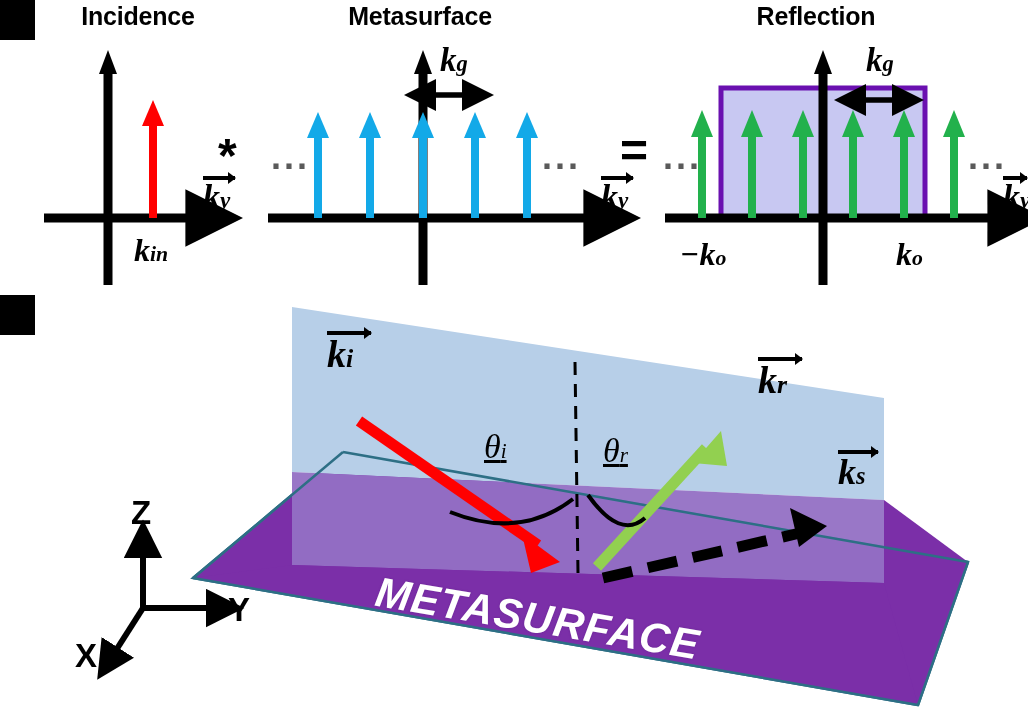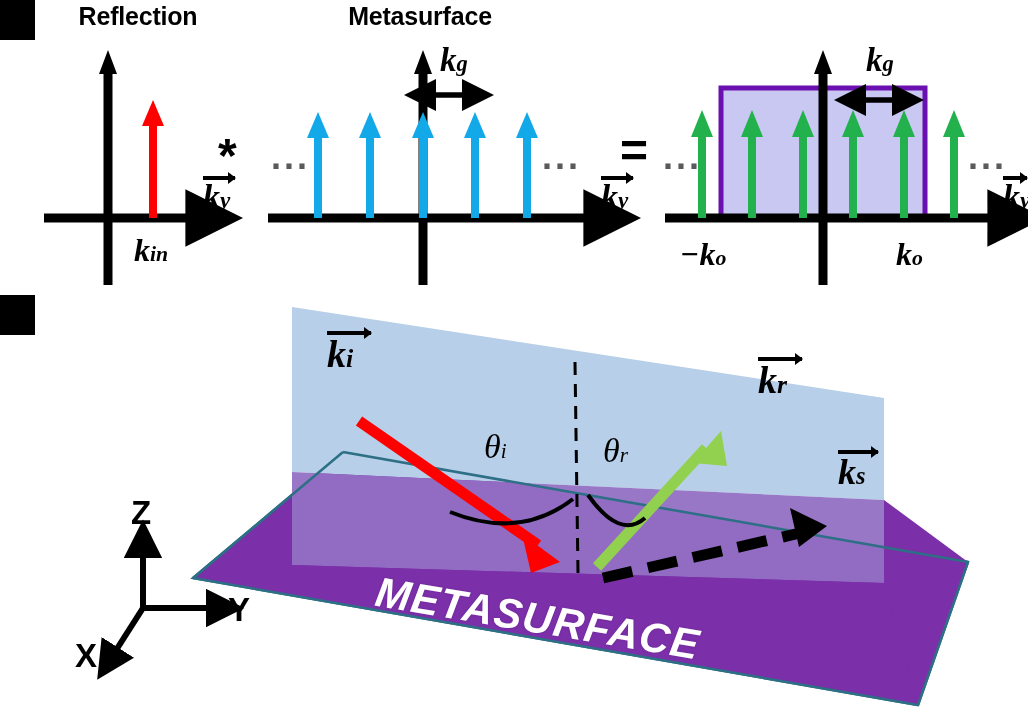--- a/index.html
+++ b/index.html
@@ -37,38 +37,39 @@
   }
   .sub{font-size:0.68em;}
   .ms-text{
     position:absolute;color:#ffffff;font-weight:700;font-style:italic;
     font-family:"Liberation Sans",sans-serif;font-size:42px;
     letter-spacing:1px;white-space:nowrap;
     text-shadow:0 0 2px rgba(90,30,130,.55);
   }
   .theta{
     position:absolute;white-space:nowrap;color:#000;font-size:34px;
-    font-family:"Liberation Serif",serif;font-style:italic;
+    font-family:"Liberation Serif",serif;font-style:italic;text-decoration:underline;
   }
   .theta .s{font-size:0.62em;}
   .axname{
     position:absolute;white-space:nowrap;color:#000;font-weight:700;
     font-family:"Liberation Sans",sans-serif;font-size:33px;
   }
 </style>
 </head>
 <body>
 
 <div id="stage">
 
   <div class="blk" style="left:0px;top:0px;width:35px;height:40px;"></div>
   <div class="blk" style="left:0px;top:295px;width:35px;height:40px;"></div>
 
-  <div class="panel-title" style="left:138px;top:2px;">Reflection</div>
+  <div class="panel-title" style="left:138px;top:2px;">Incidence</div>
   <div class="panel-title" style="left:420px;top:2px;">Metasurface</div>
+  <div class="panel-title" style="left:816px;top:2px;">Reflection</div>
 
   <svg class="layer" viewBox="0 0 1028 710">
     <defs>
       <marker id="ah-blk" markerWidth="7" markerHeight="7" refX="1.4" refY="3.2" orient="auto">
           <path d="M0,0 L6.4,3.2 L0,6.4 z" fill="#000"></path>
         </marker>
       <marker id="ah-blk2" markerWidth="7" markerHeight="7" refX="1.4" refY="3.2" orient="auto">
           <path d="M0,0 L6.4,3.2 L0,6.4 z" fill="#000"></path>
         </marker>
     </defs>

